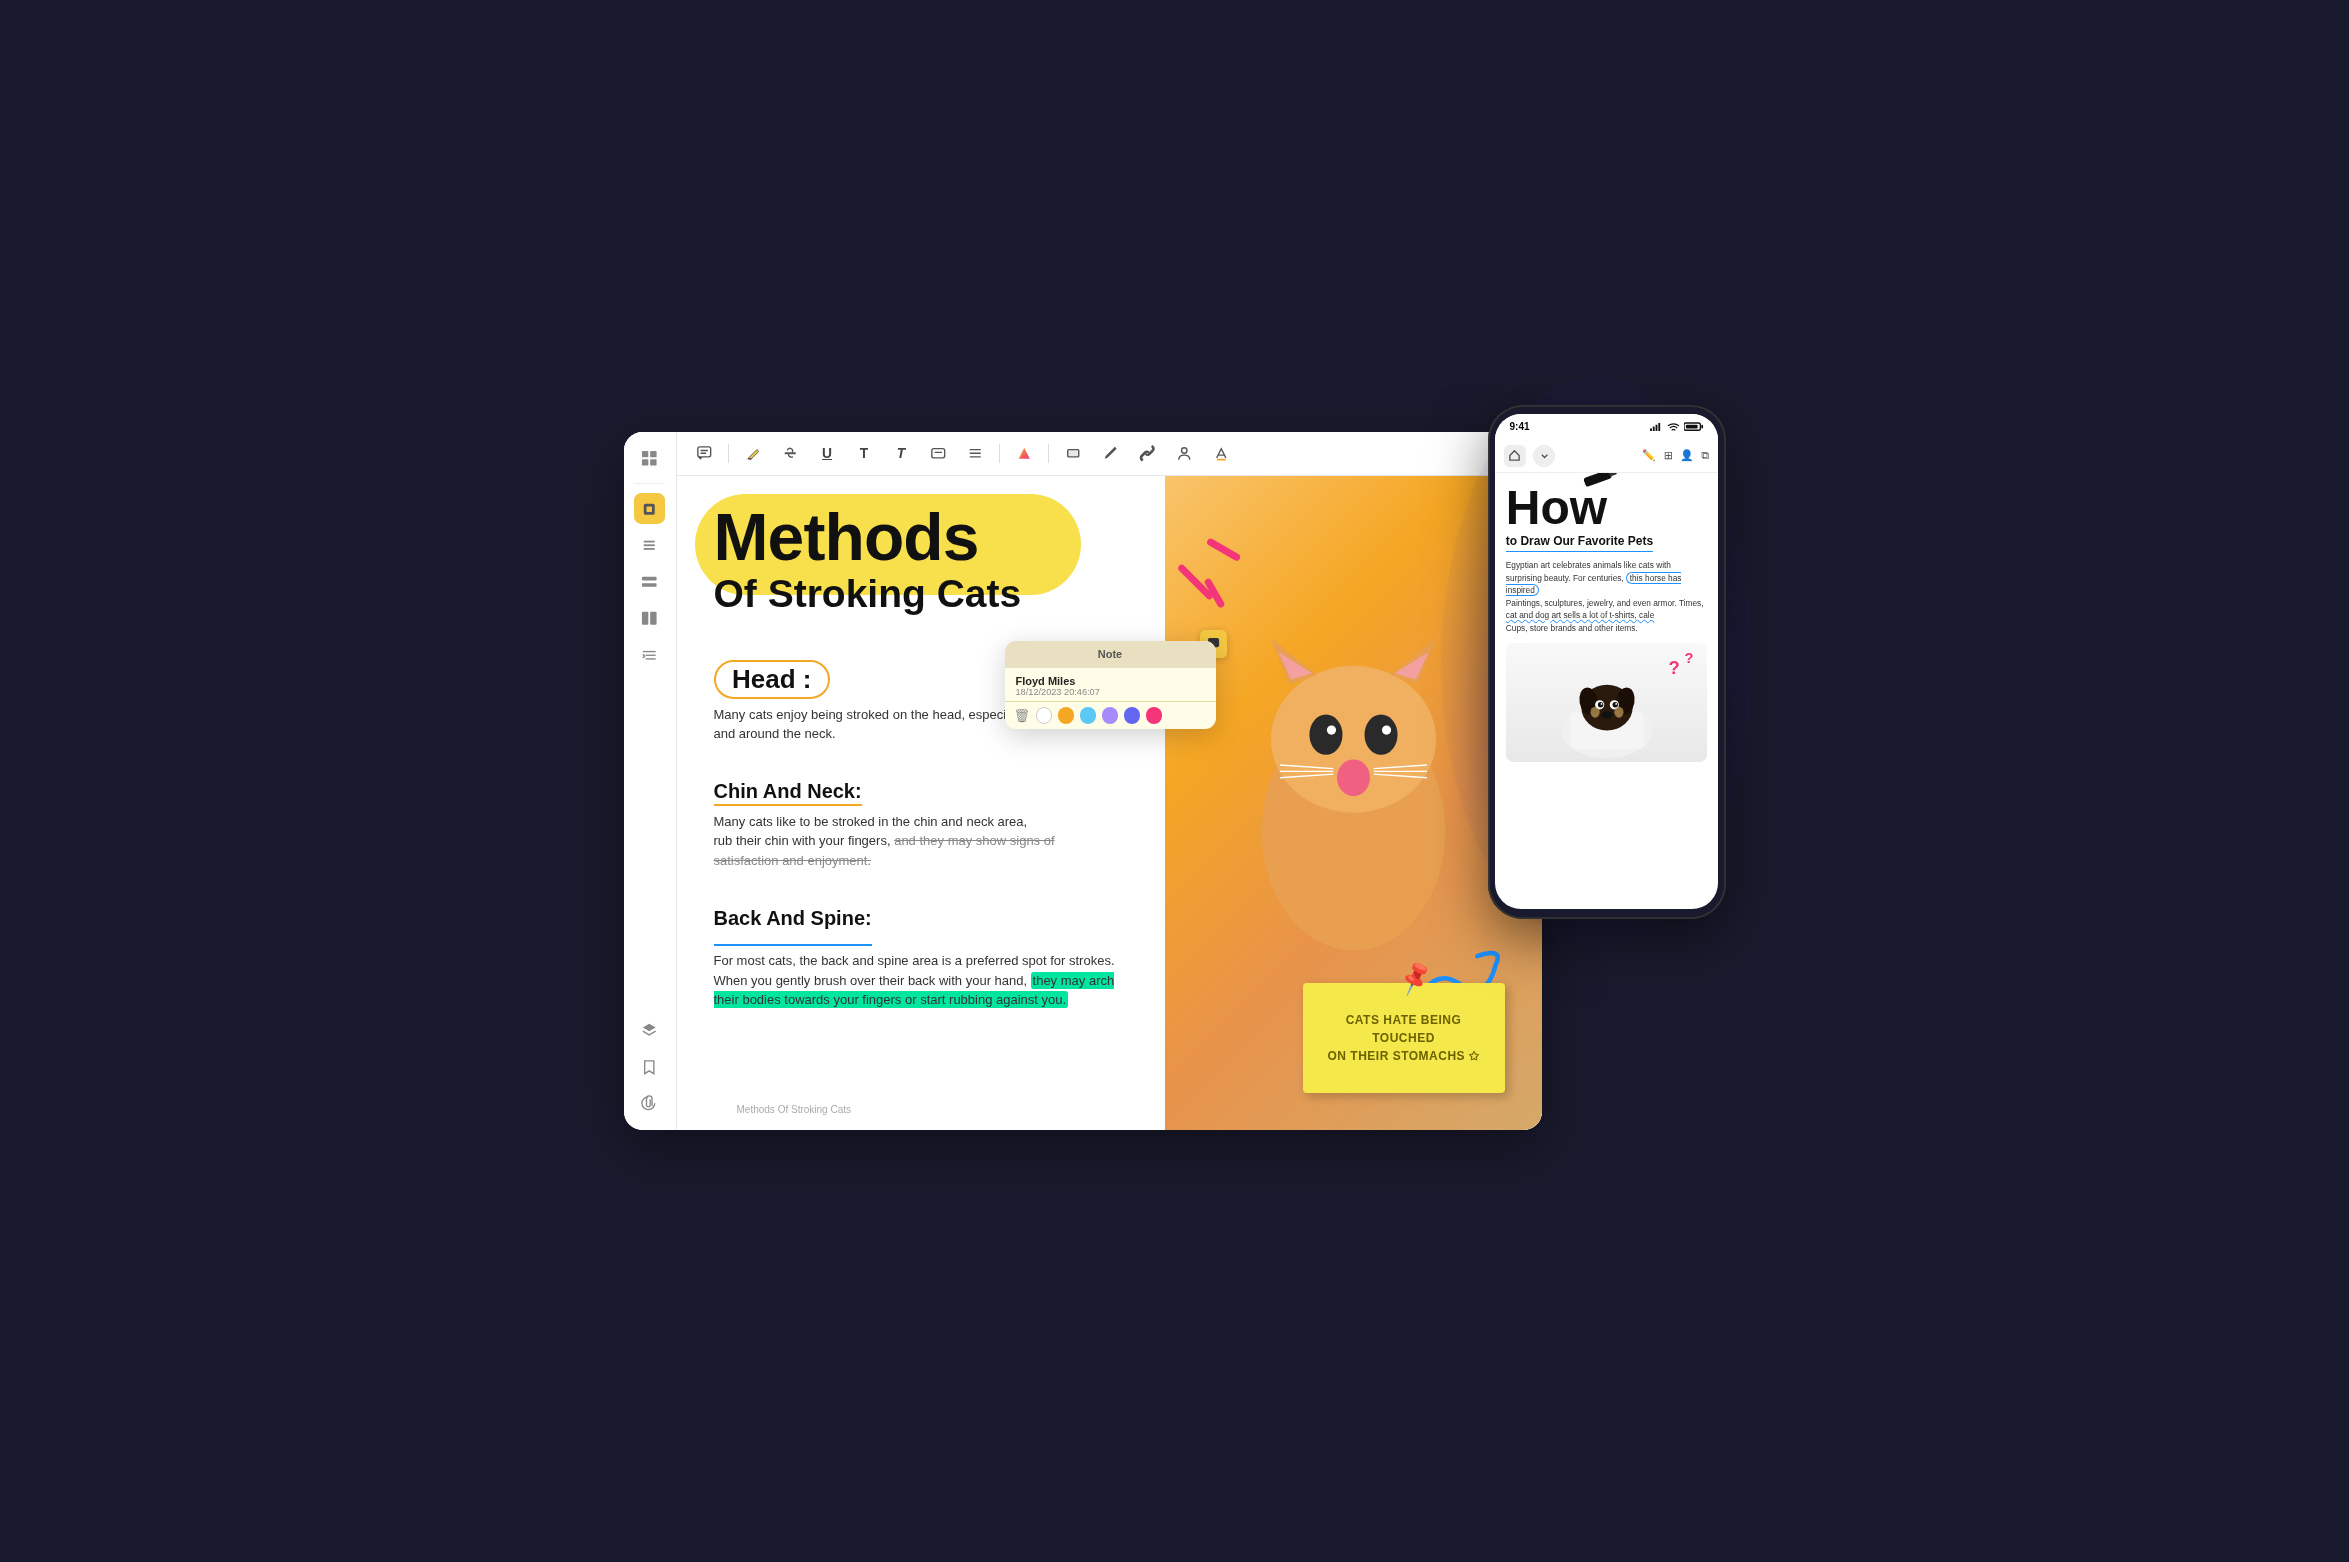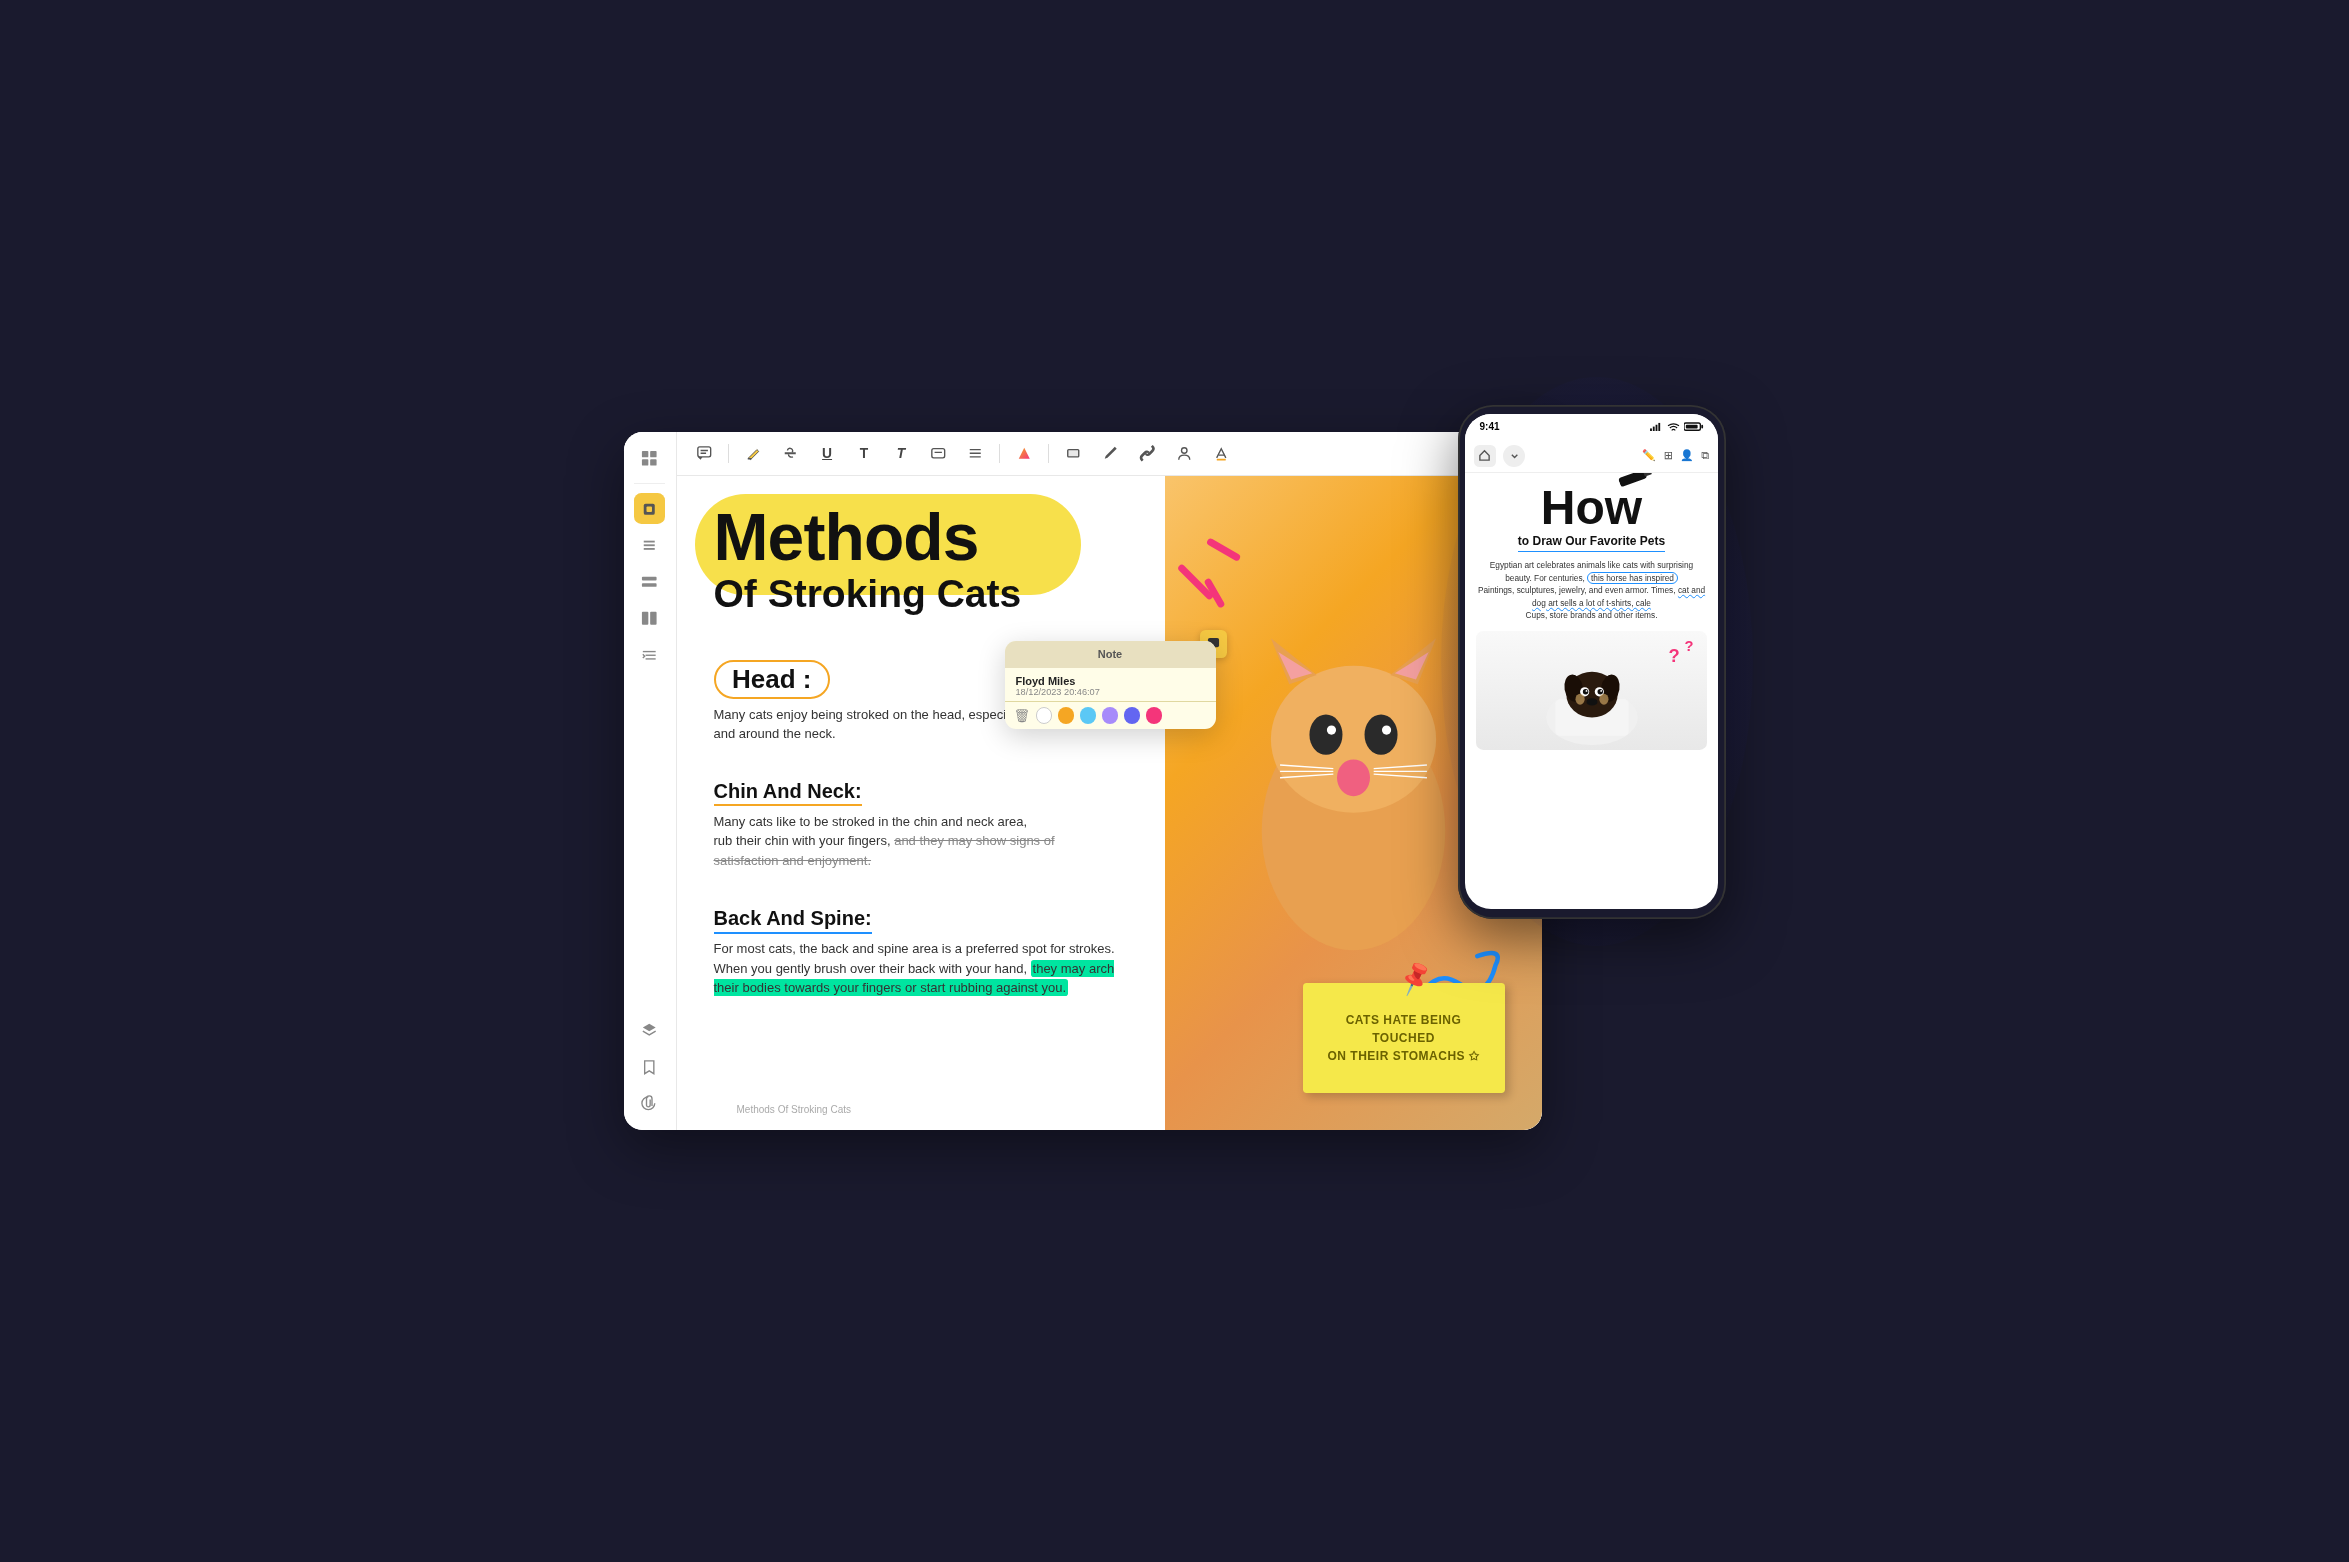--- a/index.html
+++ b/index.html
@@ -173,21 +173,21 @@
     }
 
     
     .back-spine-title {
       font-size: 20px;
       font-weight: 800;
       color: #111;
       margin-top: 22px;
       border-bottom: 2.8px solid #1e90ff;
       display: inline-block;
-      padding-bottom: 2px;
+      padding-bottom: 14px;
     }
     .highlight-green {
       background: #00e5a0;
       border-radius: 2.8px;
       padding: 0.9px 1.8px;
     }
 
     
     .doc-footer {
       position: absolute;
@@ -337,28 +337,27 @@
       font-size: 26px;
       transform: rotate(-20deg);
       z-index: 9;
     }
 
     
     .phone {
       position: absolute;
       right: 0;
       top: 0;
-      width: 268px;
+      width: 238px;
       height: 514px;
       background: #1a1a2e;
       border-radius: 35px;
       box-shadow: 0 18.4px 55px rgba(0,0,0,0.5), inset 0 0 0 1.8px #333;
       overflow: hidden;
       z-index: 20;
-      text-align: center;
     }
     .phone-screen {
       position: absolute;
       top: 9.2px;
       left: 7.3px;
       right: 7.3px;
       bottom: 9.2px;
       background: #fff;
       border-radius: 26px;
       overflow: hidden;

